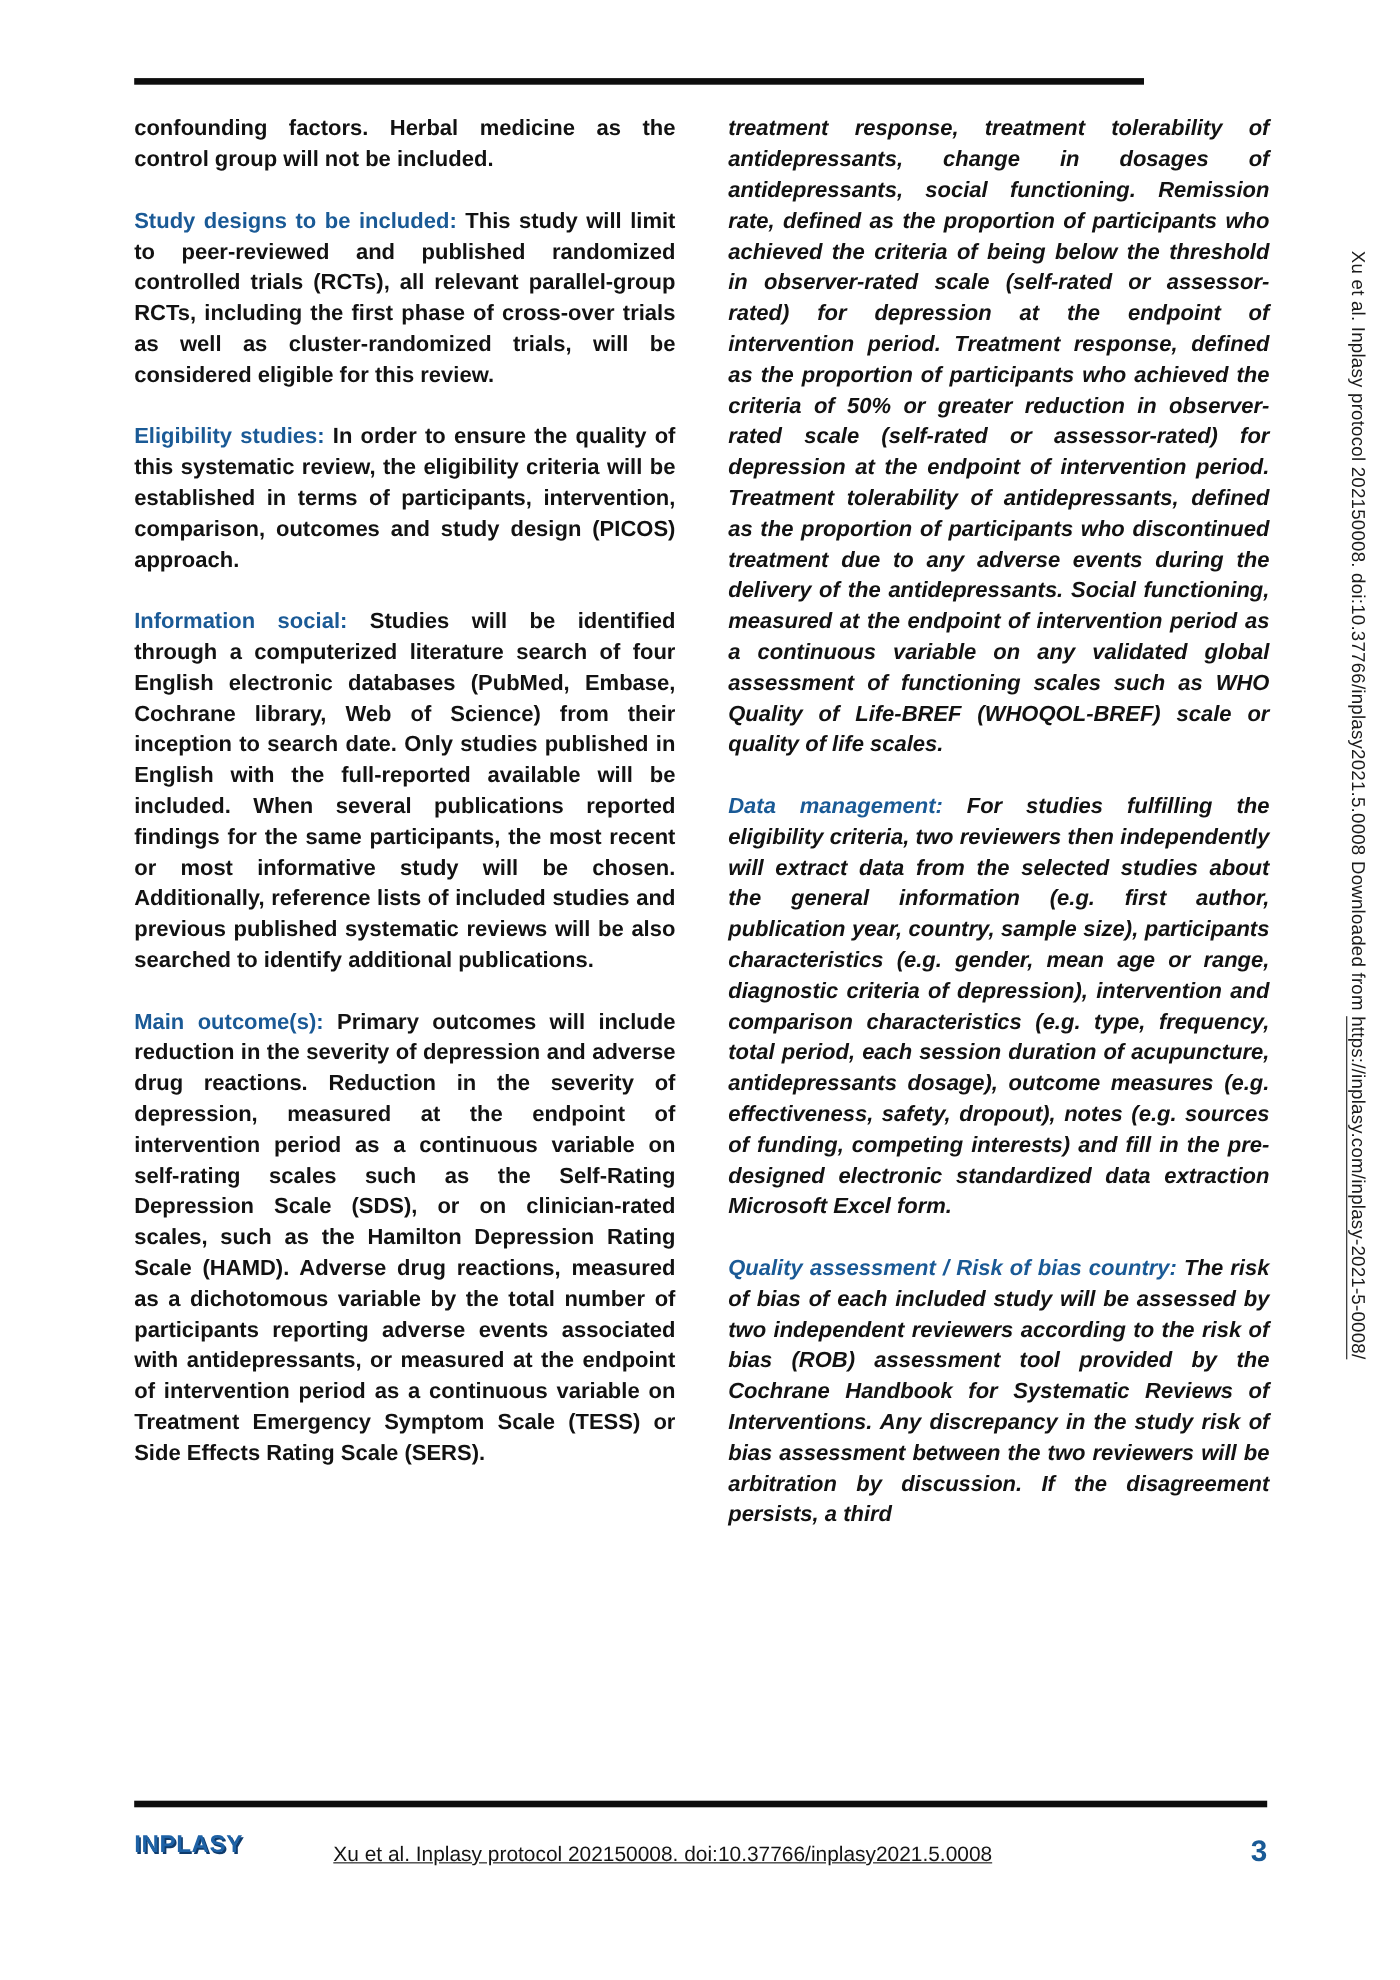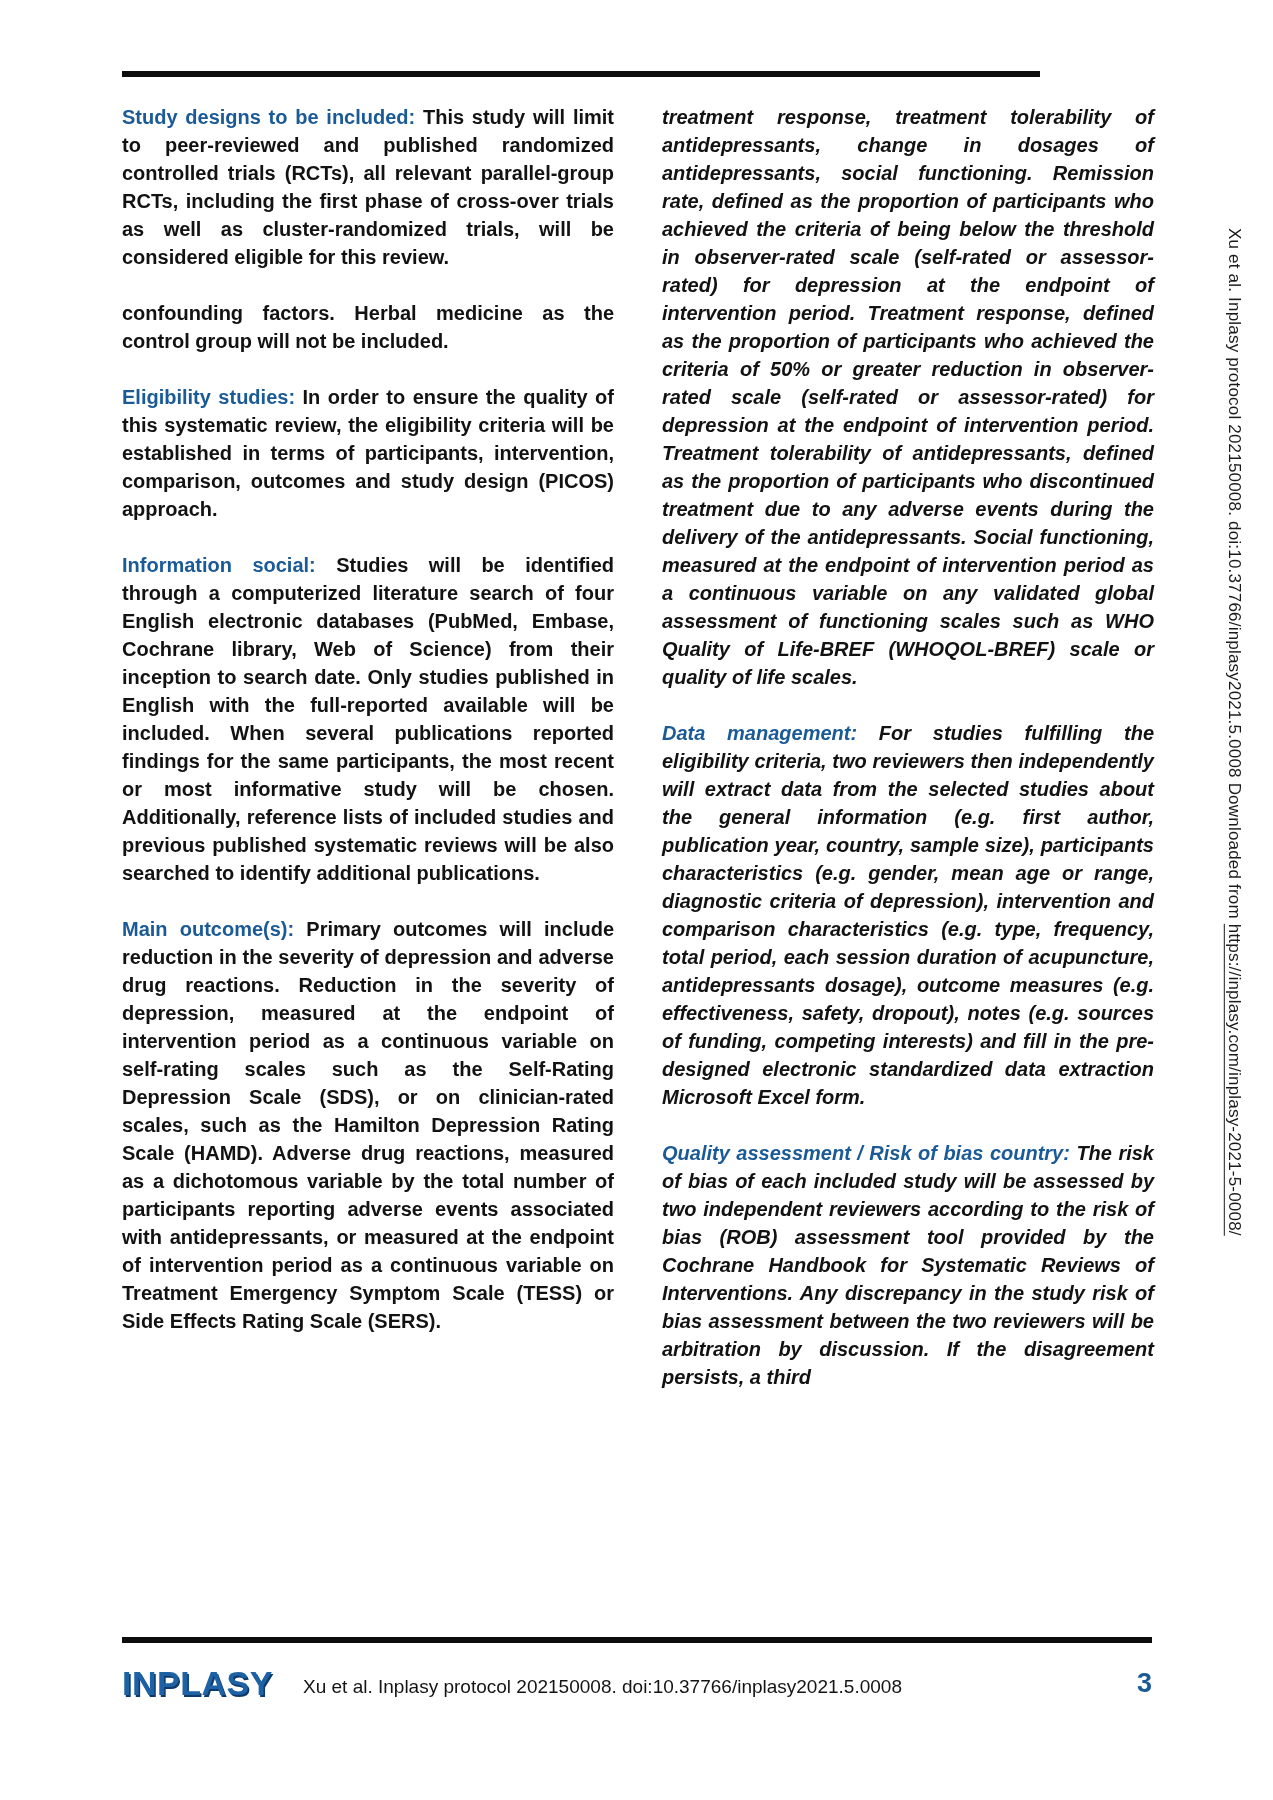--- a/index.html
+++ b/index.html
@@ -48,33 +48,34 @@
     color: #1a1a1a;
     letter-spacing: 0.2px;
     white-space: nowrap;
   }
   .sidebar-link { text-decoration: underline; color: #1a1a1a; }
 
   .footer-logo {
     position: absolute;
     left: 122px;
     top: 1664px;
-    font-size: 34px;
+    font-size: 22px;
     font-weight: 800;
     letter-spacing: 0.5px;
     color: #1E62A6;
     text-shadow: 1.5px 1.5px 0 #0E3A6B;
   }
   .footer-citation {
     position: absolute;
     left: 303px;
     top: 1676px;
     font-size: 19px;
     font-weight: 400;
     color: #141414;
+    text-decoration: underline;
   }
   .footer-pagenum {
     position: absolute;
     left: 1095px;
     top: 1668px;
     width: 57px;
     text-align: right;
     font-size: 27px;
     font-weight: 700;
     color: #1A5A96;
@@ -82,26 +83,26 @@
 </style>
 </head>
 <body>
 
 <div class="page">
 
   <div class="rule rule-top"></div>
 
   <div class="col col-left">
     <p class="para">
+      <span class="sec-heading"></span>
+      <span>confounding factors. Herbal medicine as the control group will not be included.</span>
+    </p>
+    <p class="para">
       <span class="sec-heading">Study designs to be included:</span>
       <span>This study will limit to peer-reviewed and published randomized controlled trials (RCTs), all relevant parallel-group RCTs, including the first phase of cross-over trials as well as cluster-randomized trials, will be considered eligible for this review.</span>
-    </p>
-    <p class="para">
-      <span class="sec-heading"></span>
-      <span>confounding factors. Herbal medicine as the control group will not be included.</span>
     </p>
     <p class="para">
       <span class="sec-heading">Eligibility studies:</span>
       <span>In order to ensure the quality of this systematic review, the eligibility criteria will be established in terms of participants, intervention, comparison, outcomes and study design (PICOS) approach.</span>
     </p>
     <p class="para">
       <span class="sec-heading">Information social:</span>
       <span>Studies will be identified through a computerized literature search of four English electronic databases (PubMed, Embase, Cochrane library, Web of Science) from their inception to search date. Only studies published in English with the full-reported available will be included. When several publications reported findings for the same participants, the most recent or most informative study will be chosen. Additionally, reference lists of included studies and previous published systematic reviews will be also searched to identify additional publications.</span>
     </p>
     <p class="para">

